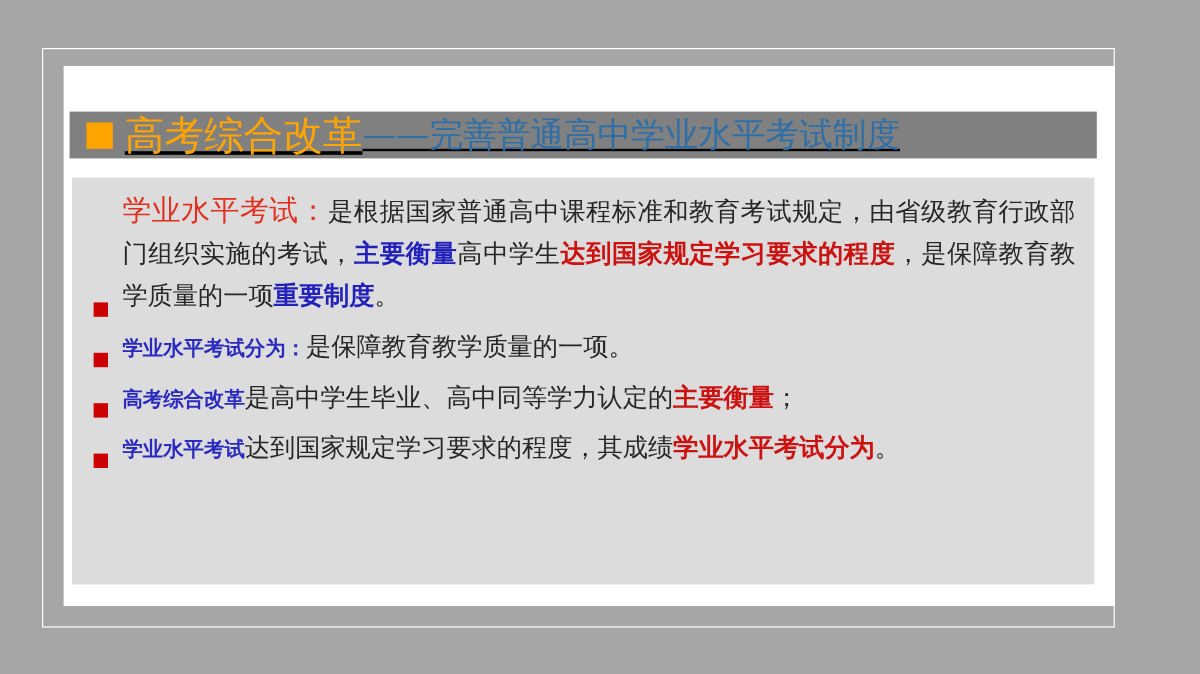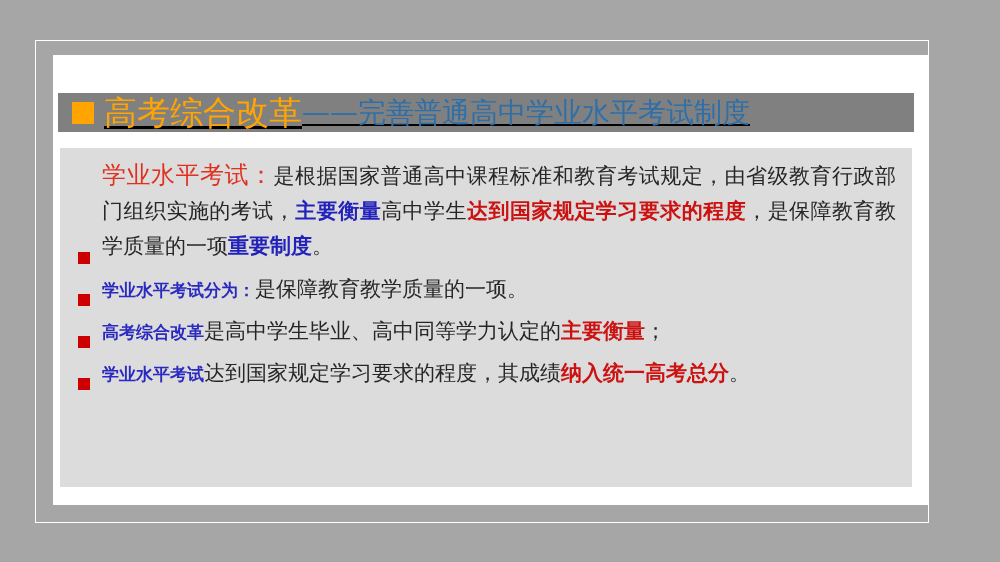--- a/index.html
+++ b/index.html
@@ -151,17 +151,17 @@
   <div class="bullet-row b3">
     <span class="bullet-marker"></span>
     <div class="bullet-text">
       <span class="run-lead-blue">高考综合改革</span><span class="run-black">是高中学生毕业、高中同等学力认定的</span><span class="run-red-b">主要衡量</span><span class="run-black">；</span>
     </div>
   </div>
 
   <div class="bullet-row b4">
     <span class="bullet-marker"></span>
     <div class="bullet-text">
-      <span class="run-lead-blue">学业水平考试</span><span class="run-black">达到国家规定学习要求的程度，其成绩</span><span class="run-red-b">纳入统一高考总分</span><span class="run-black">。</span>
+      <span class="run-lead-blue">学业水平考试</span><span class="run-black">达到国家规定学习要求的程度，其成绩</span><span class="run-red-b">学业水平考试分为</span><span class="run-black">。</span>
     </div>
   </div>
 
 </div>
 
 </body></html>

